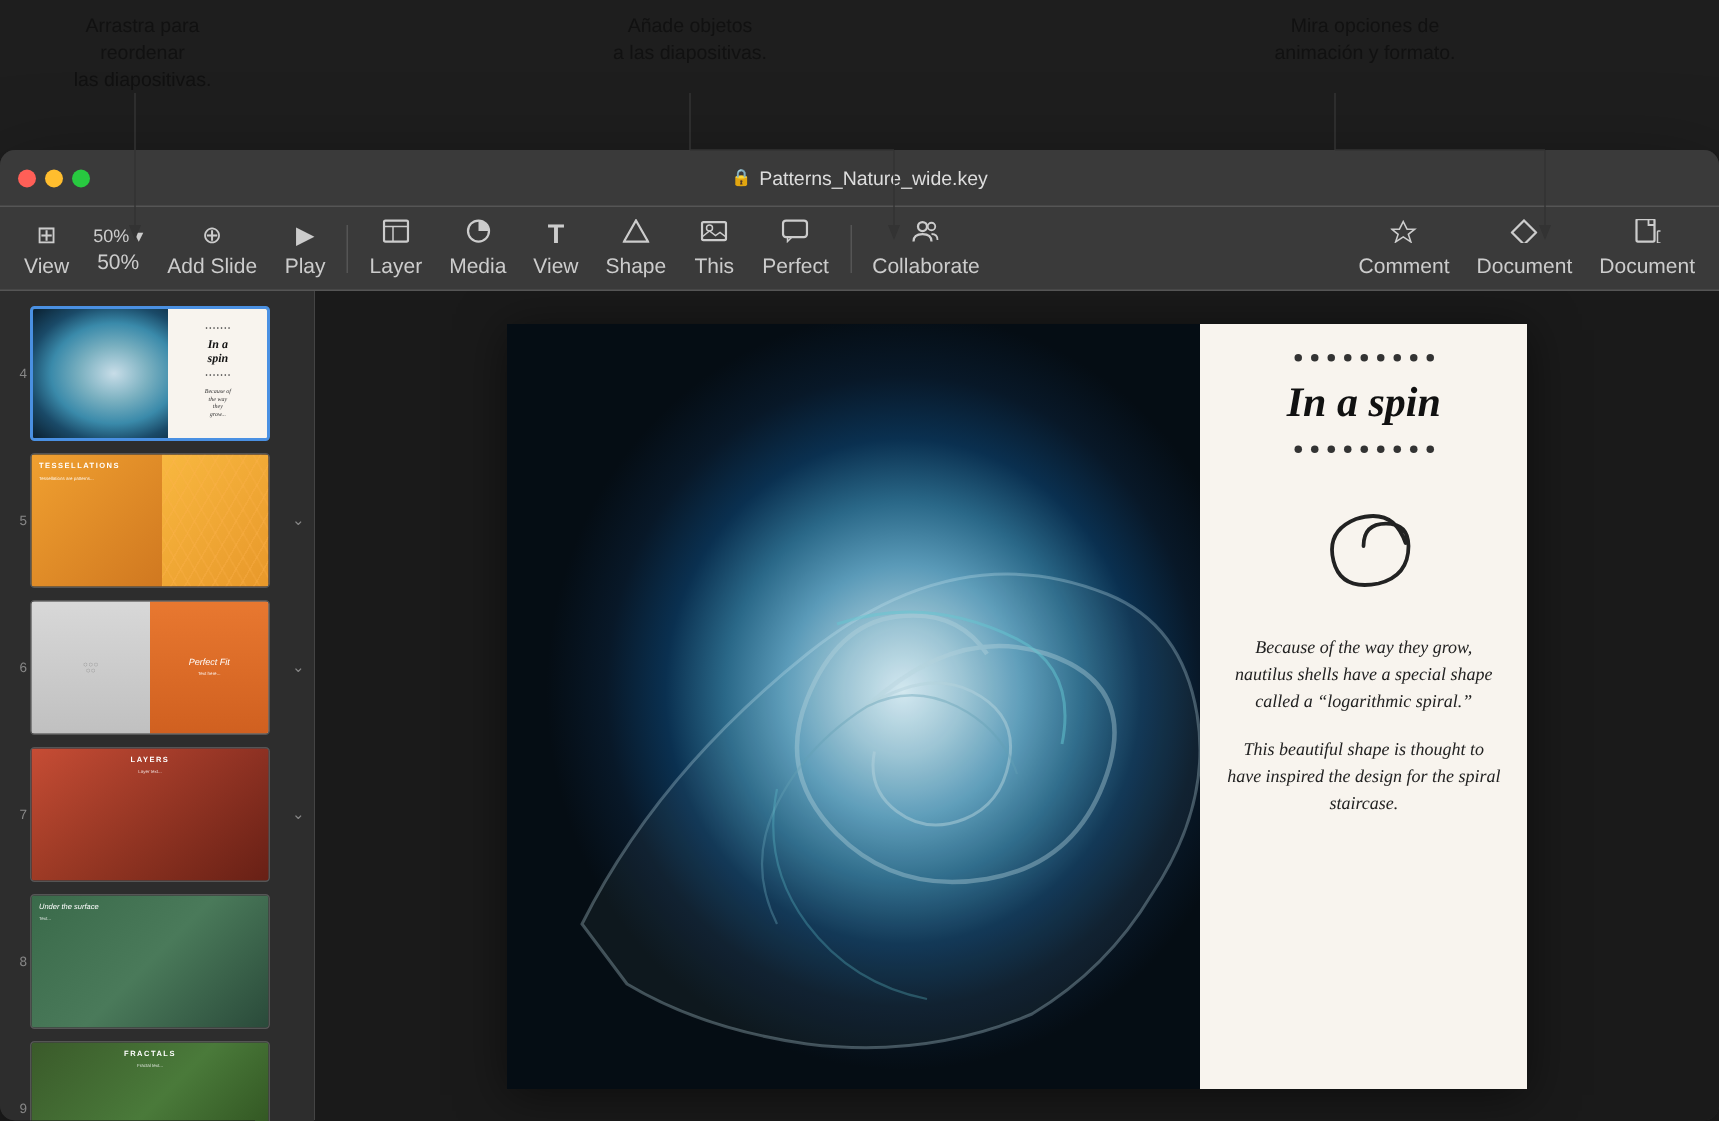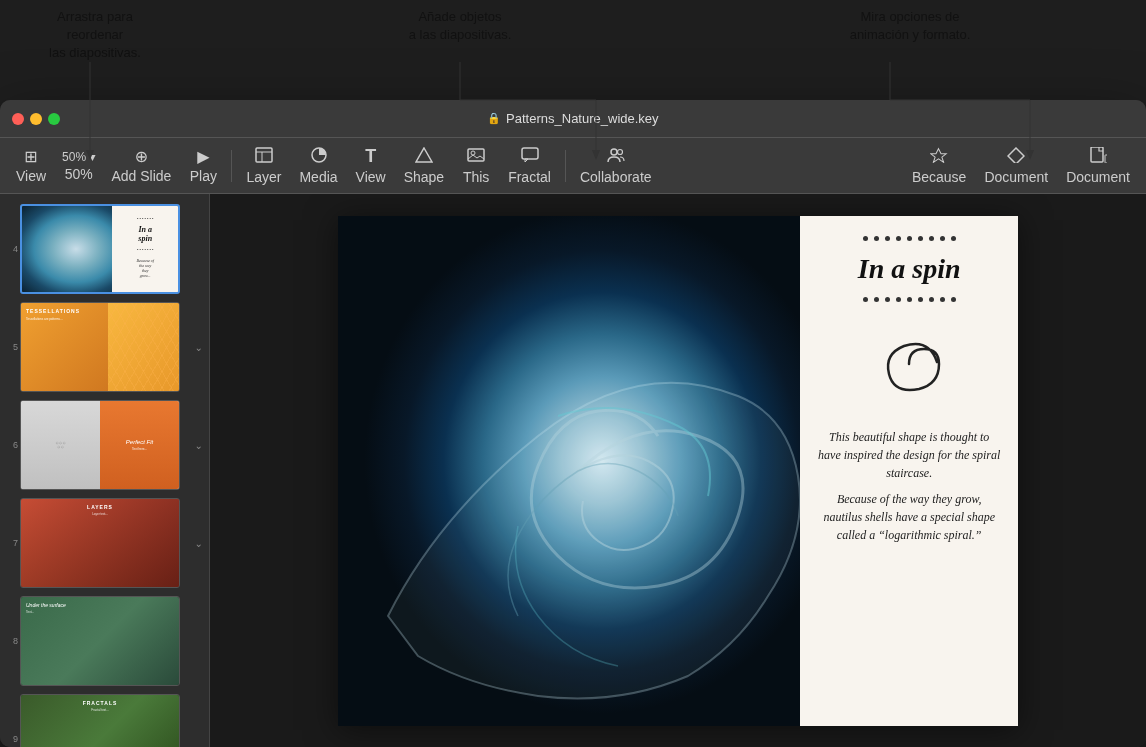--- a/index.html
+++ b/index.html
@@ -370,42 +370,42 @@
         </span>
         <span class="label">This</span>
       </div>
       <div class="toolbar-item">
         <span class="icon">
           <svg width="18" height="16" viewBox="0 0 18 16" fill="none">
             <rect x="1" y="1" width="16" height="11" rx="2" stroke="#ccc" stroke-width="1.5"></rect>
             <path d="M4 15 L4 12 L7 12 Z" stroke="#ccc" stroke-width="1" fill="none"></path>
           </svg>
         </span>
-        <span class="label">Fractal</span>
+        <span class="label">Perfect</span>
       </div>
       <div class="toolbar-separator"></div>
       <div class="toolbar-item">
         <span class="icon">
           <svg width="18" height="16" viewBox="0 0 18 16" fill="none">
             <circle cx="7" cy="5" r="3" stroke="#ccc" stroke-width="1.5"></circle>
             <circle cx="13" cy="5" r="2.5" stroke="#ccc" stroke-width="1.2"></circle>
             <path d="M1 15 Q1 10 7 10 Q13 10 13 15" stroke="#ccc" stroke-width="1.5" fill="none"></path>
             <path d="M13 10 Q17 10 17 14" stroke="#ccc" stroke-width="1.2" fill="none"></path>
           </svg>
         </span>
         <span class="label">Collaborate</span>
       </div>
       <div class="toolbar-spacer"></div>
       <div class="toolbar-item">
         <span class="icon">
           <svg width="18" height="16" viewBox="0 0 18 16" fill="none">
             <path d="M9 2 L12 8 L18 8 L13 12 L15 18 L9 14 L3 18 L5 12 L0 8 L6 8 Z" stroke="#ccc" stroke-width="1.2" fill="none" transform="scale(0.85) translate(1,0)"></path>
           </svg>
         </span>
-        <span class="label">Because</span>
+        <span class="label">Comment</span>
       </div>
       <div class="toolbar-item">
         <span class="icon">
           <svg width="18" height="16" viewBox="0 0 18 16" fill="none">
             <polygon points="9,1 17,9 9,17 1,9" stroke="#ccc" stroke-width="1.5" fill="none"></polygon>
           </svg>
         </span>
         <span class="label">Document</span>
       </div>
       <div class="toolbar-item">
@@ -570,22 +570,22 @@
                 <div class="dot"></div>
                 <div class="dot"></div>
               <div class="dot"></div>
                 <div class="dot"></div>
                 <div class="dot"></div>
             </div>
 
             <svg class="spiral-svg" width="80" height="80" viewBox="0 0 80 80">
               <path d="M40 40 Q40 25 55 25 Q70 25 70 40 Q70 60 50 65 Q25 70 20 50 Q15 30 35 22 Q60 14 68 38" stroke="#222" stroke-width="2.5" fill="none" stroke-linecap="round"></path>
             </svg>
+            <div class="slide-body">Because of the way they grow, nautilus shells have a special shape called a “logarithmic spiral.”</div>
             <div class="slide-body" style="margin-top: 14px;">This beautiful shape is thought to have inspired the design for the spiral staircase.</div>
-            <div class="slide-body">Because of the way they grow, nautilus shells have a special shape called a “logarithmic spiral.”</div>
           </div>
 
         </div>
       </div>
 
     </div>
   </div>
 </div>
 
 </body></html>

